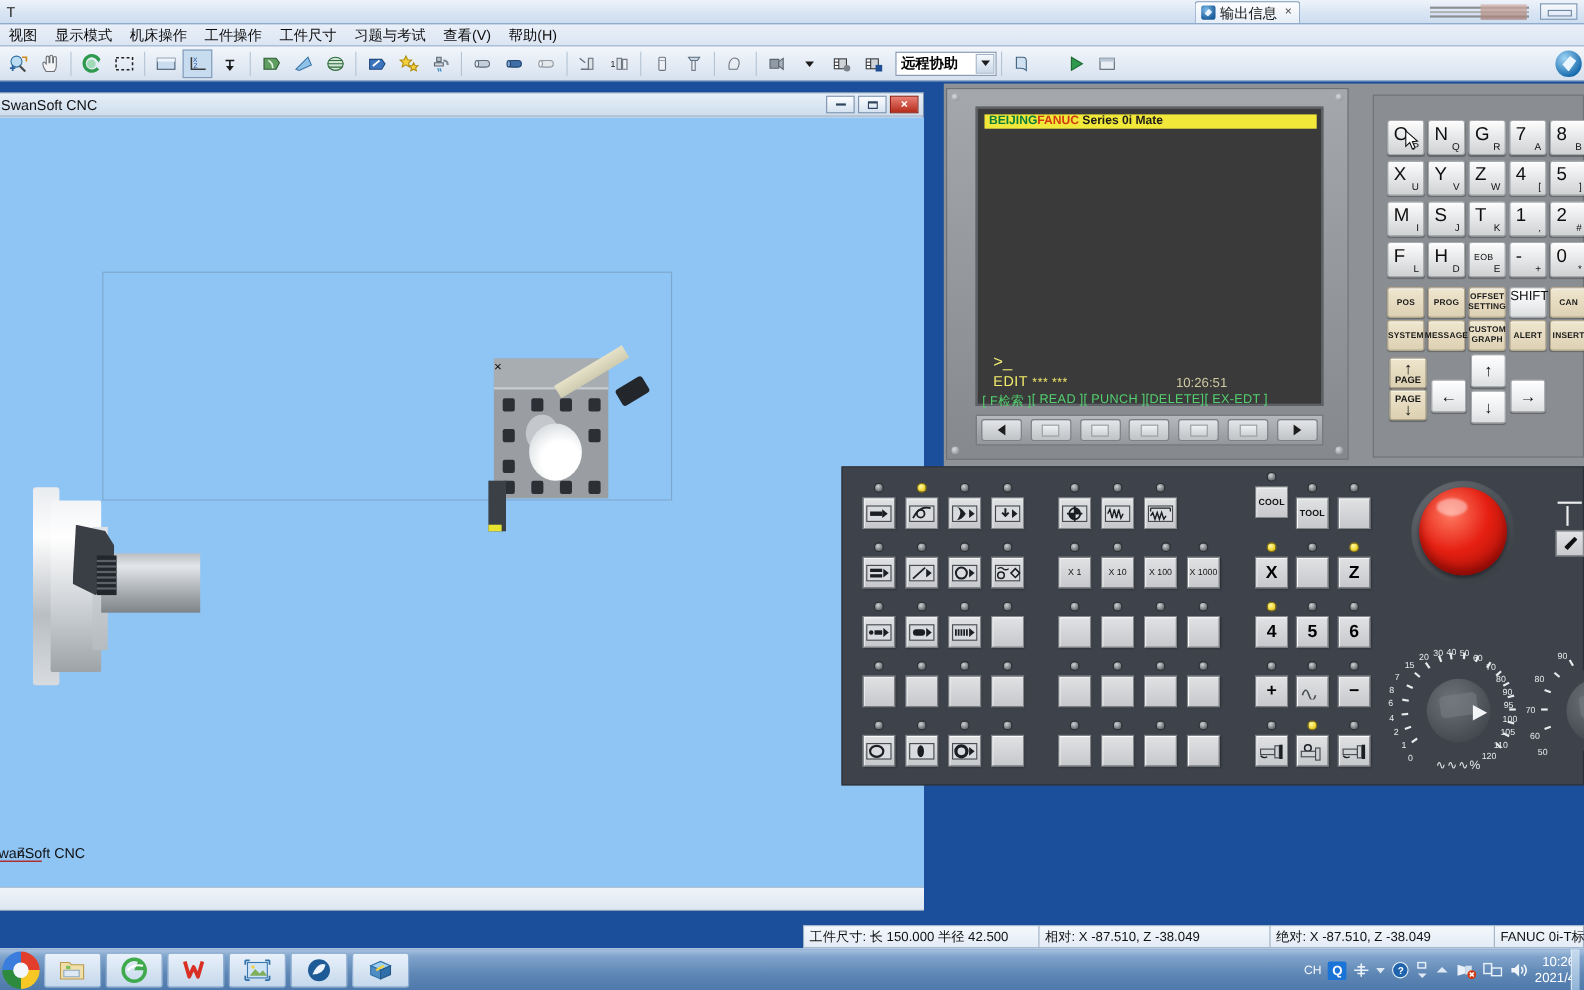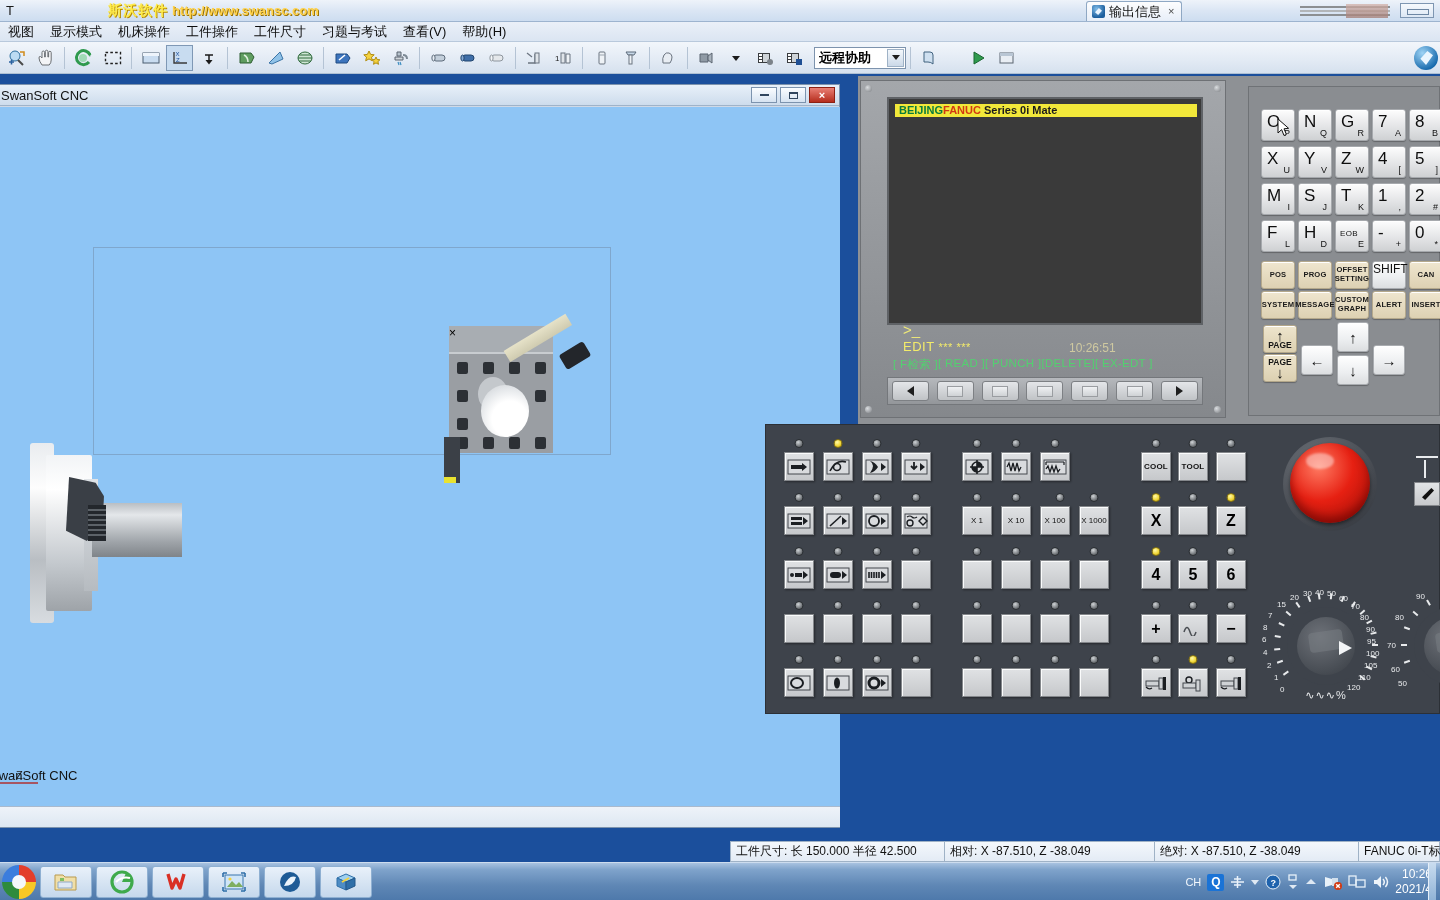--- a/index.html
+++ b/index.html
@@ -233,21 +233,21 @@
     background:#8e9195;
   }
   .lcd-bezel {
     position:absolute; left:2px; top:4px; width:366px; height:338px;
     background:linear-gradient(to bottom,#a4a7ab,#85888c);
     border:1px solid #6e7175;
   }
   .bezel-screw{ position:absolute;width:7px;height:7px;border-radius:50%;
     background:radial-gradient(circle at 35% 35%,#d9dcdf,#7b7e82);}
   .lcd {
-    position:absolute; left:26px; top:16px; width:316px; height:228px;
+    position:absolute; left:26px; top:16px; width:316px; height:272px;
     background:#3a3a3a;
     border:2px solid #5f6266;
   }
   .lcd-title {
     position:absolute; left:6px; top:5px; width:302px; height:13px;
     background:#f2e83a;
     font-size:11px; font-weight:bold; line-height:13px; padding-left:4px;
     white-space:nowrap; overflow:hidden;
   }
   .lcd-title .c1{color:#0a7d3c;} .lcd-title .c2{color:#d33a12;} .lcd-title .c3{color:#1b1b1b;}
@@ -453,24 +453,20 @@
   .showdesk{position:absolute;right:0;top:0;width:8px;height:38px;
     background:linear-gradient(to bottom,#c9dcef,#8fb2d6);border-left:1px solid #e4eef8;}
 </style>
 </head>
 <body>
 
 <div id="root">
 
   <div class="top-strip">
     <div class="top-strip-left">T</div>
-    <div class="brand-banner">
-      <span class="brand-cn">斯沃软件</span>
-      <span class="brand-url">http://www.swansc.com</span>
-    </div>
     <div class="out-tab">
       <span class="ico"></span>
       <span class="lbl">输出信息</span>
       <span class="x">×</span>
     </div>
     <div class="strip-deco">
         <i></i>
         <i></i>
         <i></i>
       </div>
@@ -1220,21 +1216,21 @@
       </div>
     <div class="btn-cell" style="left:274px;top:230px;width:30px;height:42px">
       <span class="led"></span>
         <div class="mbtn"></div>
       </div>
     <div class="btn-cell" style="left:313px;top:230px;width:30px;height:42px">
       <span class="led"></span>
         <div class="mbtn"></div>
       </div>
 
-    <div class="btn-cell" style="left:375px;top:14px;width:30px;height:42px">
+    <div class="btn-cell" style="left:375px;top:4px;width:30px;height:42px">
       <span class="led"></span>
       <div class="mbtn">
         <span class="txt">COOL</span>
       </div>
     </div>
     <div class="btn-cell" style="left:412px;top:14px;width:30px;height:42px">
       <span class="led"></span>
       <div class="mbtn">
         <span class="txt">TOOL</span>
       </div>

